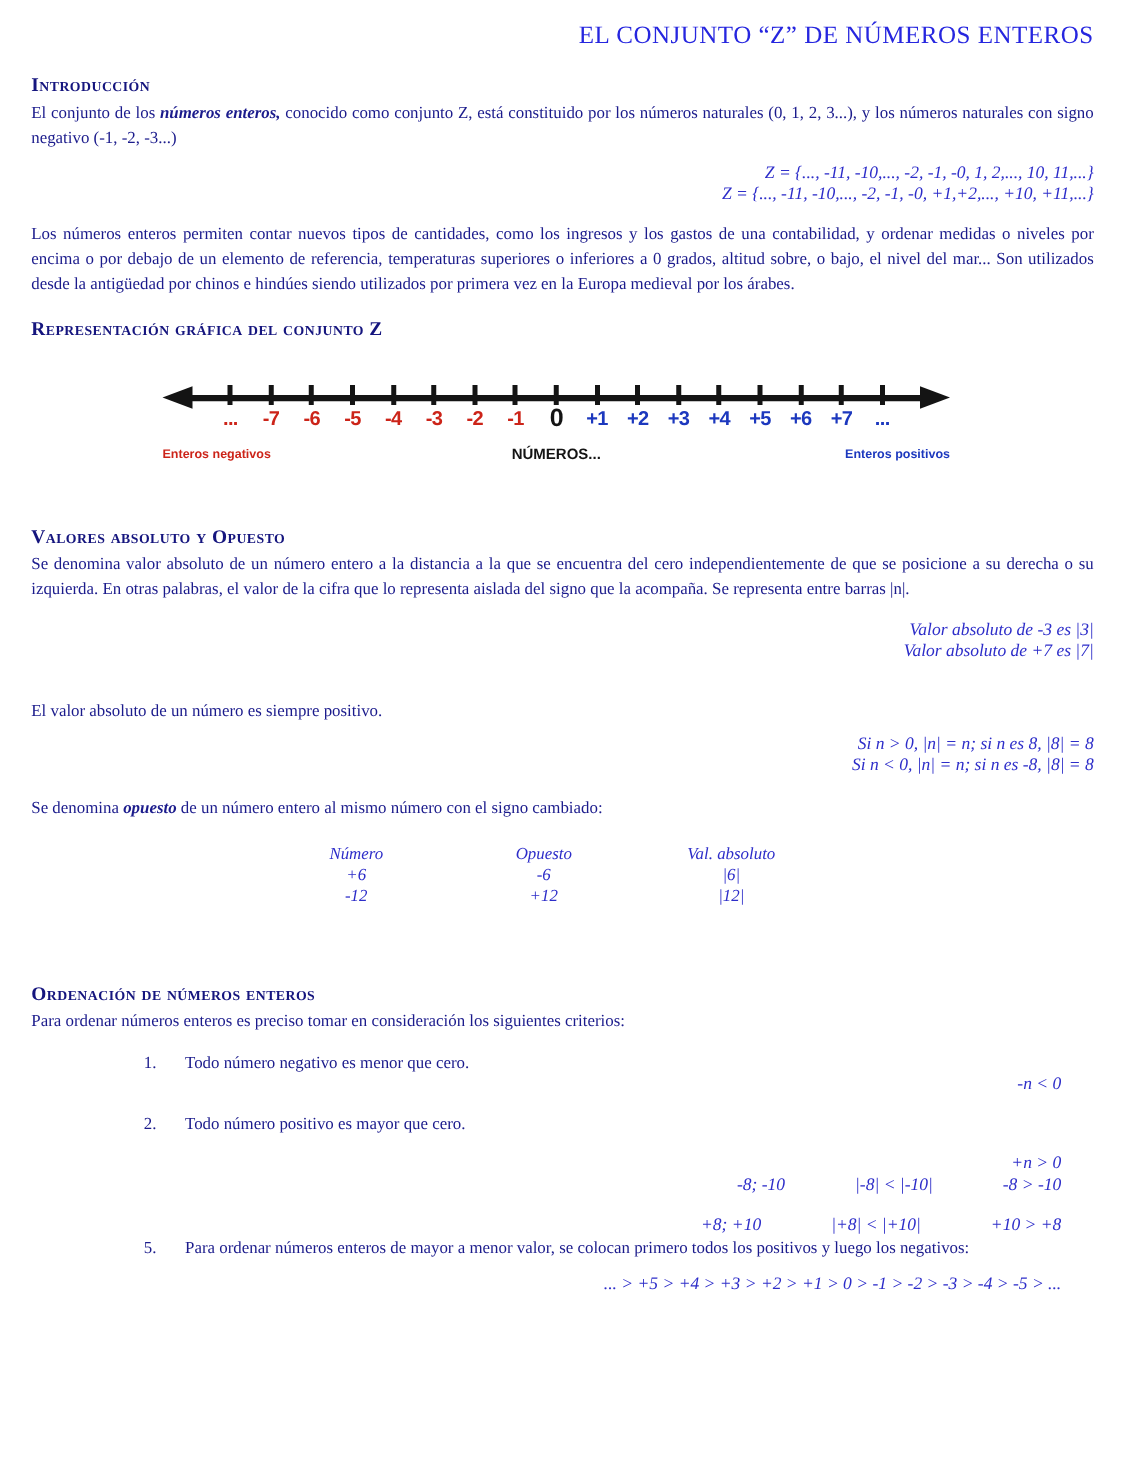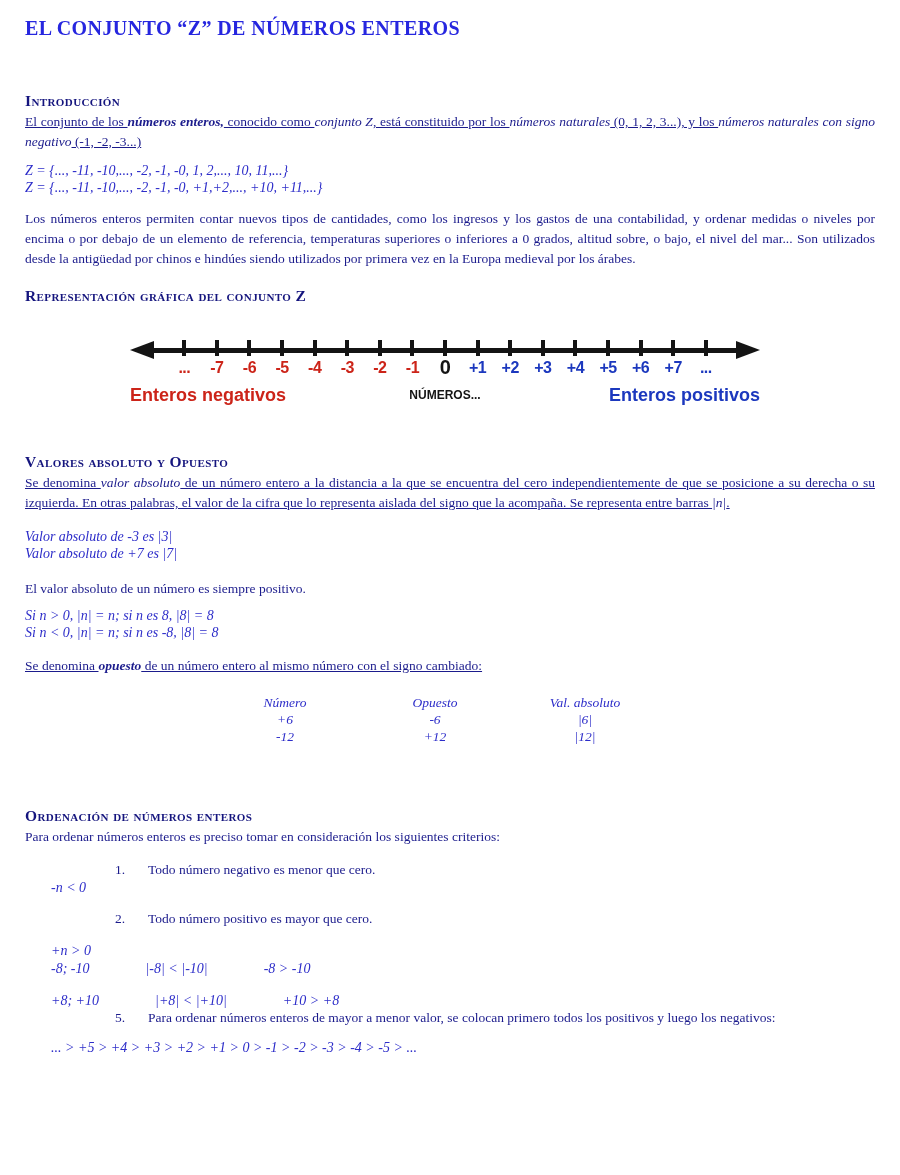--- a/index.html
+++ b/index.html
@@ -6,70 +6,70 @@
   body{width:900px;}
   main{
     padding:16px 25px 30px;
     font-family:"Liberation Serif", serif;
     color:var(--body-navy);
   }
   h1{
     margin:0;
     font-size:20px;
     line-height:24px;
-    font-weight:bold;
-    text-align:left;
+    font-weight:normal;
+    text-align:right;
     letter-spacing:.4px;
     color:var(--title-blue);
   }
   h2{
     margin:0;
     font-size:15.5px;
     line-height:18px;
     font-weight:700;
     font-variant:small-caps;
     letter-spacing:.4px;
     color:var(--heading-navy);
   }
   p{margin:0;}
   .body-text{font-size:13.5px;line-height:20px;text-align:justify;}
-  .s-n{font-style:normal;text-decoration:underline;}
-  .s-i{font-style:italic;}
+  .s-n{font-style:normal;}
+  .s-i{}
   .s-bi{font-weight:bold;font-style:italic;}
   .formula{
     font-size:14px;line-height:17px;
     font-style:italic;color:var(--formula-blue);
   }
   .upright{font-style:normal;color:var(--body-navy);}
-  .formula-block,.formula-row{text-align:left;}
+  .formula-block,.formula-row{text-align:right;}
   .formula-row .formula{display:inline-block;margin:0 26px;}
   .mt2{margin-top:2px;} .mt8{margin-top:8px;} .mt10{margin-top:10px;}
   .mt12{margin-top:12px;} .mt13{margin-top:13px;} .mt14{margin-top:14px;}
-  .mt15{margin-top:15px;} .mt16{} .mt17{margin-top:17px;}
-  .mt22{margin-top:18px;} .mt46{margin-top:52px;}
+  .mt15{margin-top:15px;} .mt16{} .mt17{margin-top:29px;}
+  .mt22{margin-top:18px;} .mt46{margin-top:20px;}
   .mt50{margin-top:50px;} .mt62{margin-top:62px;}
 
   
   .numberline{
     position:relative;width:630px;height:68px;
     margin:30px 0 0 105px;
     font-family:"Liberation Sans", sans-serif;
   }
   .nl-line{position:absolute;left:12px;right:12px;top:13px;height:5px;background:var(--ink);border-radius:2px;}
   .nl-arrow{position:absolute;top:6px;width:0;height:0;border-top:9.5px solid transparent;border-bottom:9.5px solid transparent;}
   .nl-arrow-left{left:0;border-right:24px solid var(--ink);}
   .nl-arrow-right{right:0;border-left:24px solid var(--ink);}
   .nl-cells{position:absolute;left:38px;right:38px;top:0;display:flex;}
   .nl-cell{flex:1;text-align:center;}
   .nl-tick{width:4px;height:16px;background:var(--ink);margin:5px auto 0;}
   .nl-num{margin-top:1px;font-weight:bold;font-size:16px;line-height:21px;letter-spacing:-.5px;}
   .tone-red{color:var(--nl-red);}
   .tone-blue{color:var(--nl-blue);}
   .tone-zero{color:var(--ink);font-size:20px;line-height:21px;}
-  .nl-label{position:absolute;bottom:0;font-weight:bold;font-size:18px;line-height:15px;}
+  .nl-label{position:absolute;bottom:0;font-weight:bold;font-size:10px;line-height:15px;}
   .nl-label-left{left:0;color:var(--nl-red);}
   .nl-label-center{left:50%;transform:translateX(-50%);color:var(--ink);font-size:12px;}
   .nl-label-right{right:0;color:var(--nl-blue);padding-left:32px;}
 
   
   .opp-table{margin:18px 0 0 185px;border-collapse:collapse;}
   .opp-table th,.opp-table td{
     width:150px;padding:0;text-align:center;
     font-size:13.5px;line-height:17px;
     font-style:italic;font-weight:normal;

